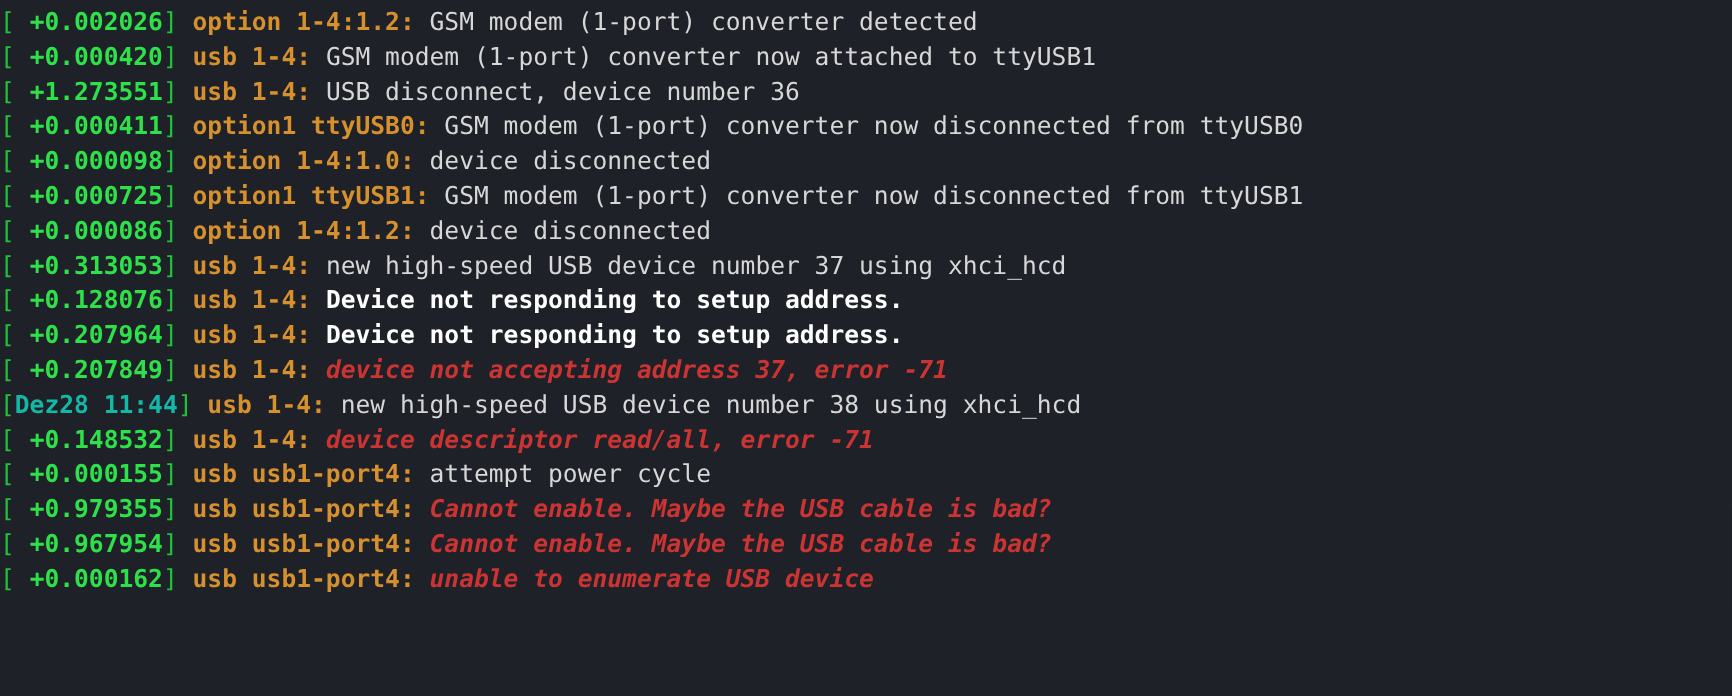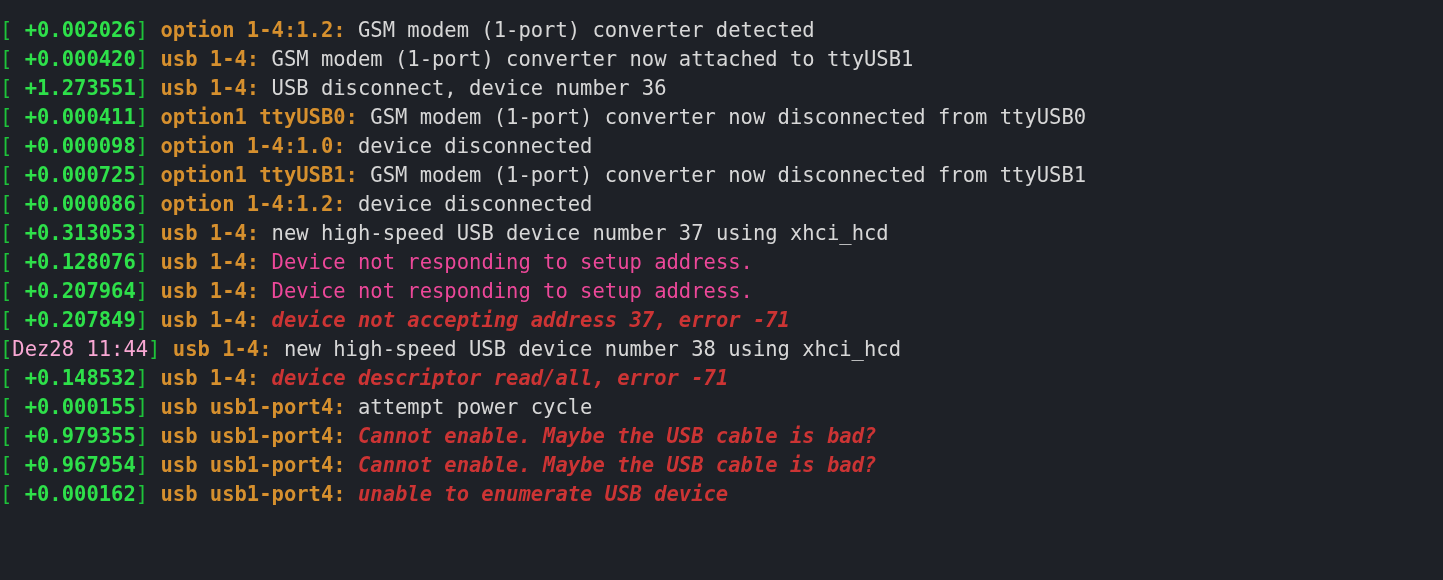--- a/index.html
+++ b/index.html
@@ -7,27 +7,27 @@
     padding: 0;
     background: #1e2127;
     color: #d7d7d7;
     font-family: "DejaVu Sans Mono", "Liberation Mono", Menlo, Consolas, monospace;
     font-size: 20.5px;
     line-height: 29px;
     letter-spacing: 0px;
   }
   .log {
     white-space: pre;
-    padding: 16px 0 10px 0;
+    padding: 4px 0 10px 0;
   }
   .line { display: block; }
   .br  { color: #1ec33a; }               
   .ts  { color: #2ee04a; font-weight: bold; }  
-  .dt  { color: #f9a8d4; font-weight: normal; }  
+  .dt  { color: #14b8a6; font-weight: bold; }  
   .src { color: #d6902e; font-weight: bold; }  
   .msg { color: #d7d7d7; }               
-  .msgb{ color: #ec4899; font-weight: normal; }  
+  .msgb{ color: #ffffff; font-weight: bold; }  
   .err { color: #cc3434; font-weight: bold; font-style: italic; }  
 </style>
 </head>
 <body>
 
 <div class="log" id="log"><span class="line"><span class="br">[ </span><span class="ts">+0.002026</span><span class="br">] </span><span class="src">option 1-4:1.2: </span><span class="msg">GSM modem (1-port) converter detected</span></span><span class="line"><span class="br">[ </span><span class="ts">+0.000420</span><span class="br">] </span><span class="src">usb 1-4: </span><span class="msg">GSM modem (1-port) converter now attached to ttyUSB1</span></span><span class="line"><span class="br">[ </span><span class="ts">+1.273551</span><span class="br">] </span><span class="src">usb 1-4: </span><span class="msg">USB disconnect, device number 36</span></span><span class="line"><span class="br">[ </span><span class="ts">+0.000411</span><span class="br">] </span><span class="src">option1 ttyUSB0: </span><span class="msg">GSM modem (1-port) converter now disconnected from ttyUSB0</span></span><span class="line"><span class="br">[ </span><span class="ts">+0.000098</span><span class="br">] </span><span class="src">option 1-4:1.0: </span><span class="msg">device disconnected</span></span><span class="line"><span class="br">[ </span><span class="ts">+0.000725</span><span class="br">] </span><span class="src">option1 ttyUSB1: </span><span class="msg">GSM modem (1-port) converter now disconnected from ttyUSB1</span></span><span class="line"><span class="br">[ </span><span class="ts">+0.000086</span><span class="br">] </span><span class="src">option 1-4:1.2: </span><span class="msg">device disconnected</span></span><span class="line"><span class="br">[ </span><span class="ts">+0.313053</span><span class="br">] </span><span class="src">usb 1-4: </span><span class="msg">new high-speed USB device number 37 using xhci_hcd</span></span><span class="line"><span class="br">[ </span><span class="ts">+0.128076</span><span class="br">] </span><span class="src">usb 1-4: </span><span class="msgb">Device not responding to setup address.</span></span><span class="line"><span class="br">[ </span><span class="ts">+0.207964</span><span class="br">] </span><span class="src">usb 1-4: </span><span class="msgb">Device not responding to setup address.</span></span><span class="line"><span class="br">[ </span><span class="ts">+0.207849</span><span class="br">] </span><span class="src">usb 1-4: </span><span class="err">device not accepting address 37, error -71</span></span><span class="line"><span class="br">[</span><span class="dt">Dez28 11:44</span><span class="br">] </span><span class="src">usb 1-4: </span><span class="msg">new high-speed USB device number 38 using xhci_hcd</span></span><span class="line"><span class="br">[ </span><span class="ts">+0.148532</span><span class="br">] </span><span class="src">usb 1-4: </span><span class="err">device descriptor read/all, error -71</span></span><span class="line"><span class="br">[ </span><span class="ts">+0.000155</span><span class="br">] </span><span class="src">usb usb1-port4: </span><span class="msg">attempt power cycle</span></span><span class="line"><span class="br">[ </span><span class="ts">+0.979355</span><span class="br">] </span><span class="src">usb usb1-port4: </span><span class="err">Cannot enable. Maybe the USB cable is bad?</span></span><span class="line"><span class="br">[ </span><span class="ts">+0.967954</span><span class="br">] </span><span class="src">usb usb1-port4: </span><span class="err">Cannot enable. Maybe the USB cable is bad?</span></span><span class="line"><span class="br">[ </span><span class="ts">+0.000162</span><span class="br">] </span><span class="src">usb usb1-port4: </span><span class="err">unable to enumerate USB device</span></span></div>
 
 </body></html>

